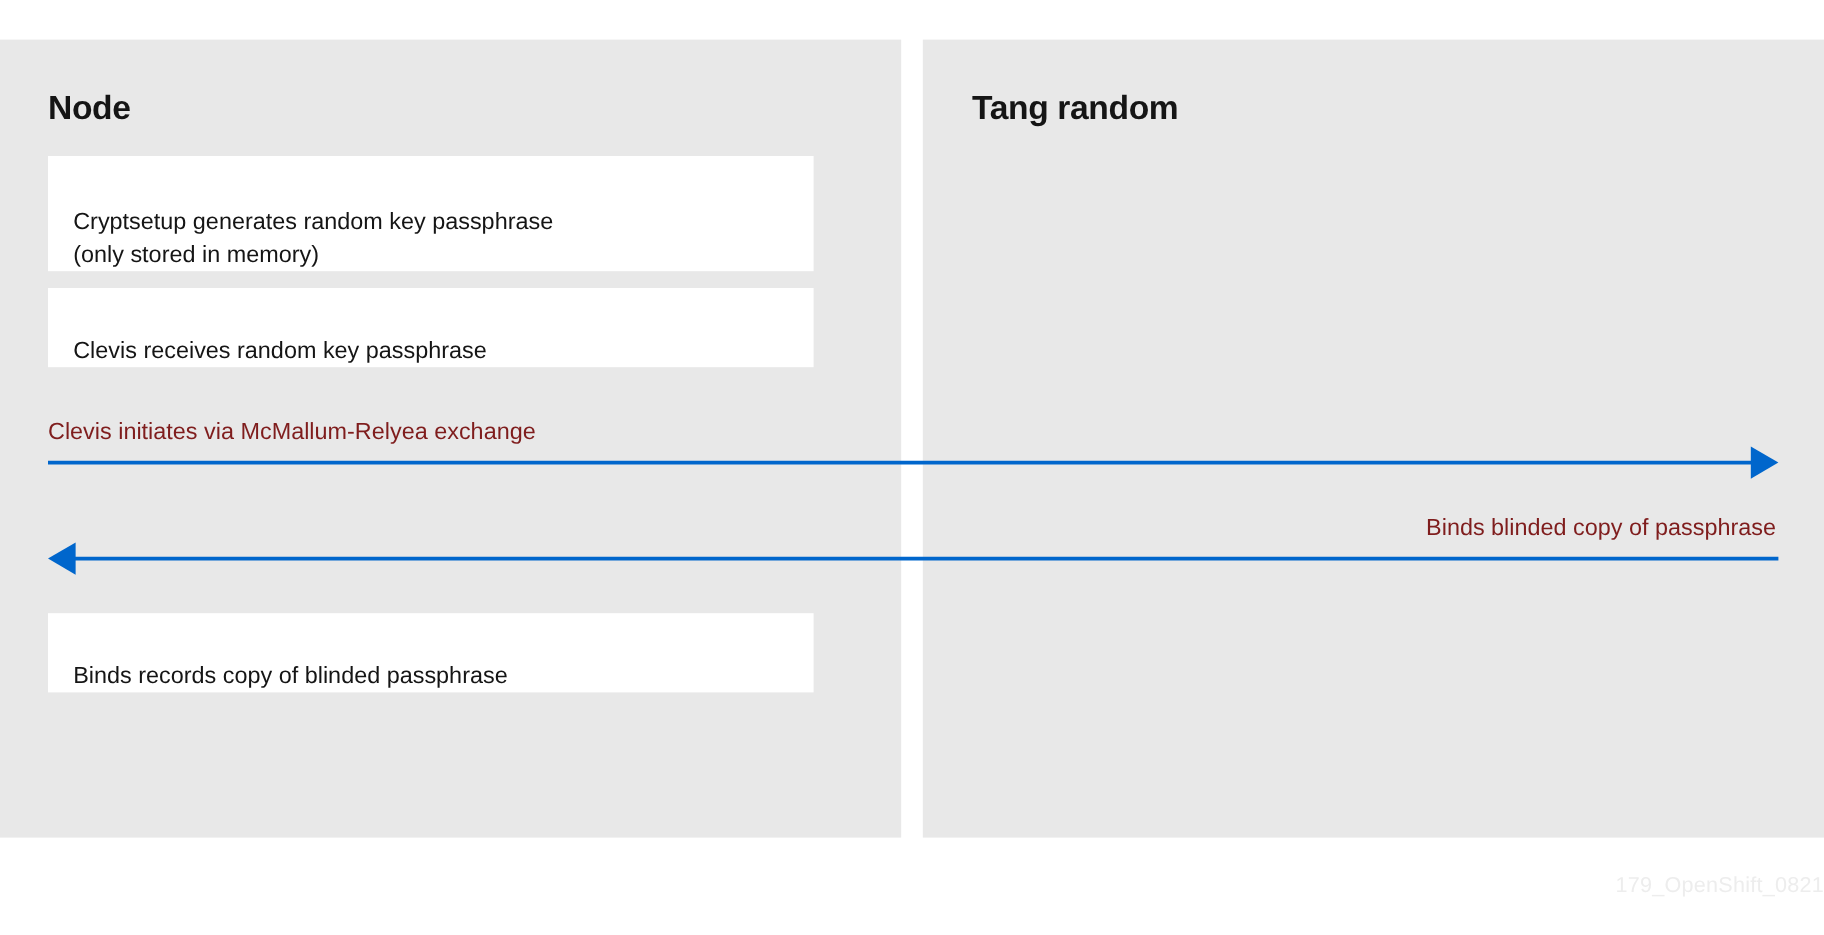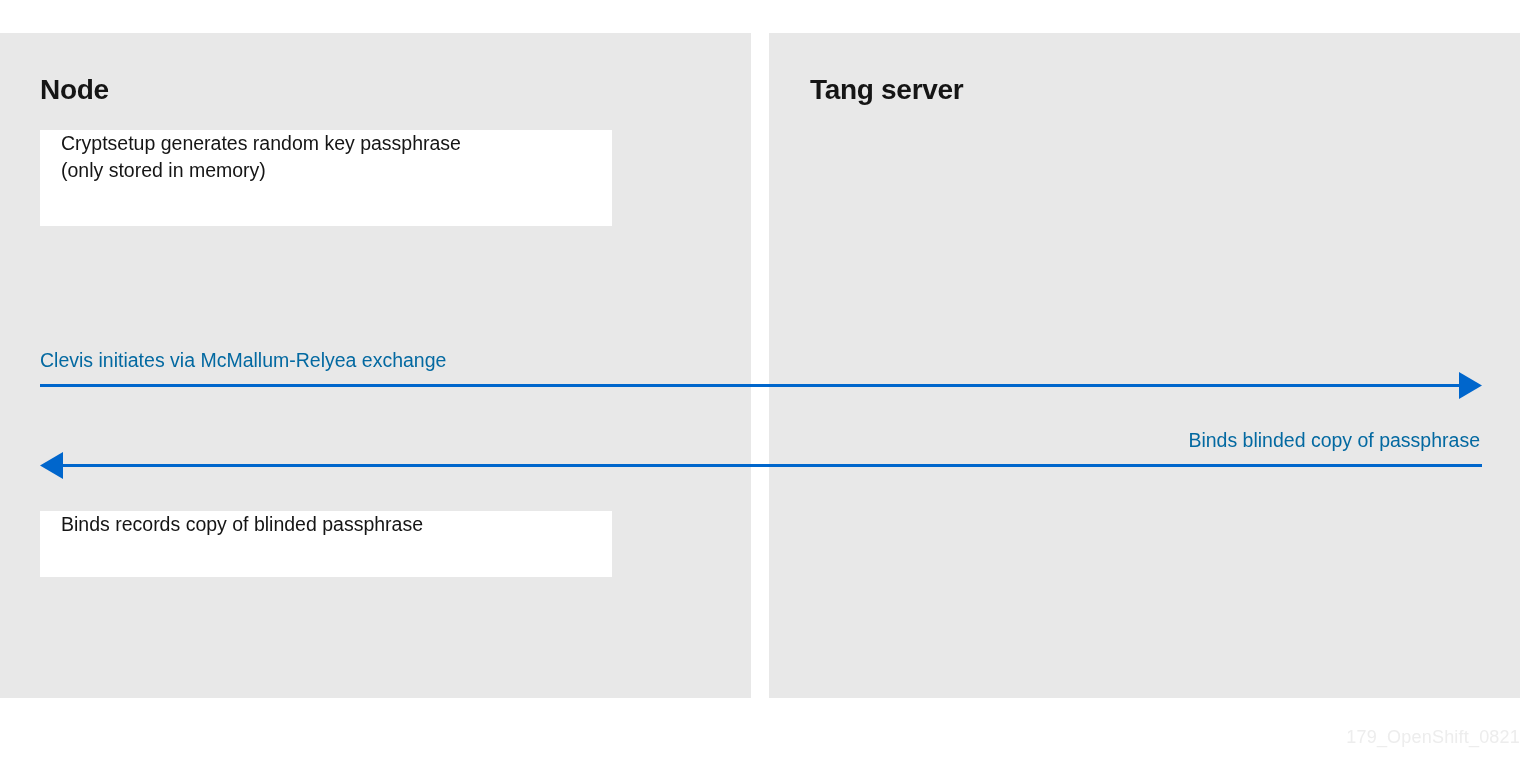--- a/index.html
+++ b/index.html
@@ -42,45 +42,45 @@
     letter-spacing: -0.3px;
     white-space: nowrap;
   }
   .panel-title-left  { left: 40px;  top: 74px; }
   .panel-title-right { left: 810px; top: 74px; }
 
   
   .step-box {
     position: absolute;
     left: 40px;
-    width: 572px;
+    width: 638px;
     background: #ffffff;
     box-sizing: border-box;
     display: flex;
-    align-items: flex-start;
+    align-items: flex-end;
   }
   .step-box .step-text {
     padding: 0 0 0 21px;
     font-size: 19.5px;
     line-height: 27px;
     color: #151515;
     white-space: pre-line;
   }
 
   .step-1 { top: 130px; height: 96px; }
   .step-2 { top: 240px; height: 66px; }
   .step-3 { top: 511px; height: 66px; }
   .step-4 { top: 591px; height: 66px; }
 
   
   .arrow-label {
     position: absolute;
     font-size: 19.5px;
     line-height: 26px;
-    color: #0369a1;
+    color: #7f1d1d;
     white-space: nowrap;
   }
   .arrow-label-ltr { left: 40px;  top: 347px; }
   .arrow-label-rtl { right: 40px; top: 427px; }
 
   .arrow-svg {
     position: absolute;
     left: 0;
     top: 0;
     width: 1520px;
@@ -105,28 +105,31 @@
 <div class="diagram">
 
   <div class="panel panel-left"></div>
   <div class="panel-title panel-title-left">Node</div>
 
   <div class="step-box step-1">
     <div class="step-text">Cryptsetup generates random key passphrase
 (only stored in memory)</div>
   </div>
 
+  <div class="step-box step-2">
+    <div class="step-text">Clevis receives random key passphrase</div>
+  </div>
 
   <div class="step-box step-3">
     <div class="step-text">Binds records copy of blinded passphrase</div>
   </div>
 
 
   <div class="panel panel-right"></div>
-  <div class="panel-title panel-title-right">Tang server</div>
+  <div class="panel-title panel-title-right">Tang random</div>
 
   <div class="arrow-label arrow-label-ltr">Clevis initiates via McMallum-Relyea exchange</div>
 
   <div class="arrow-label arrow-label-rtl">Binds blinded copy of passphrase</div>
 
   <svg class="arrow-svg" viewBox="0 0 1520 779">
 
     <g>
       <line x1="40" y1="385.5" x2="1464" y2="385.5" stroke="#0066cc" stroke-width="3"></line>
       <polygon points="1459,372 1482,385.5 1459,399" fill="#0066cc"></polygon>

